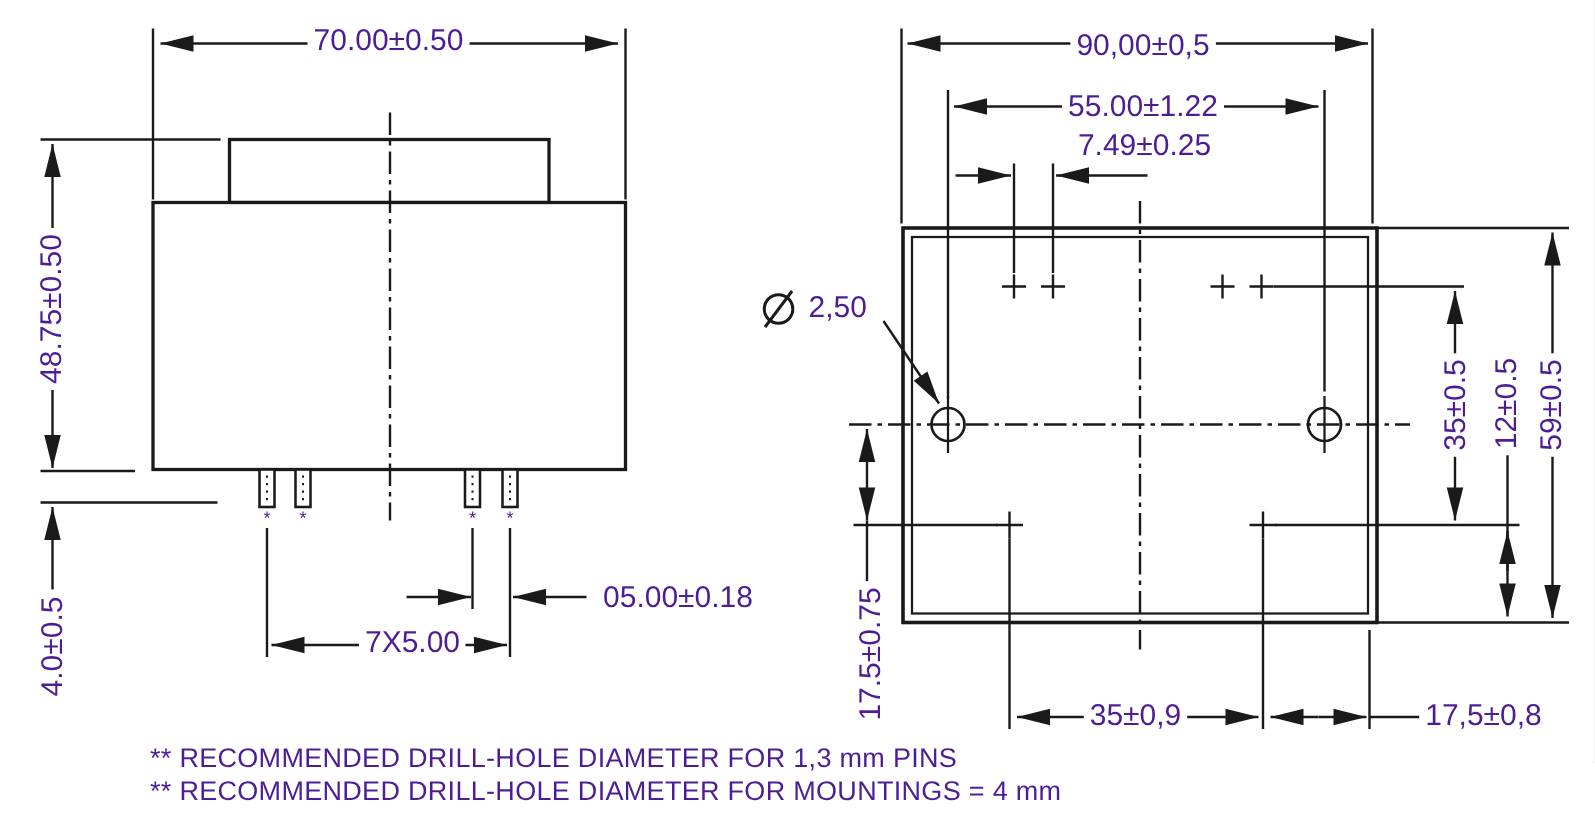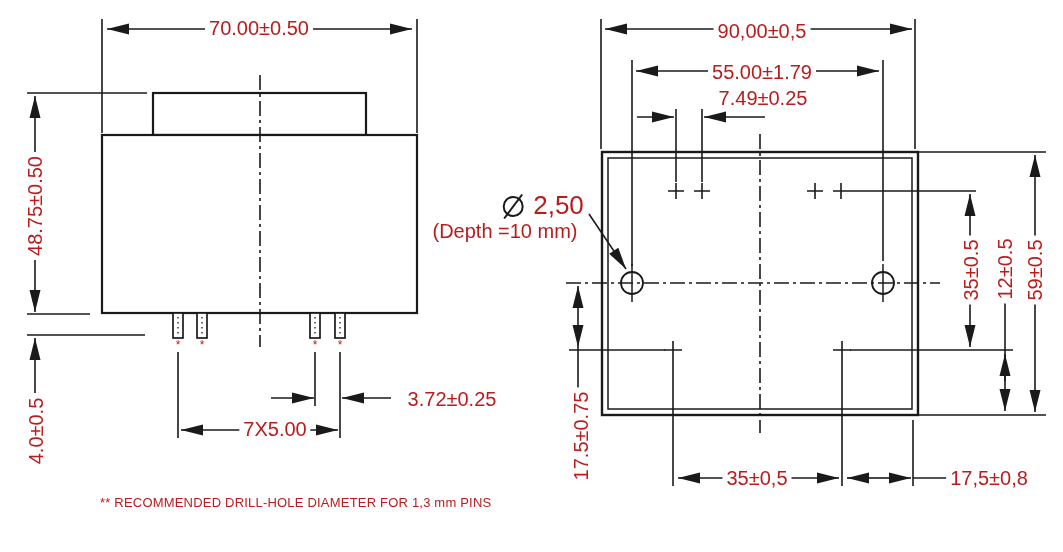--- a/index.html
+++ b/index.html
@@ -1,35 +1,35 @@
 <!DOCTYPE html>
 <html><head>
 <meta charset="utf-8">
 <style>
   html,body{margin:0;padding:0;background:#e9e9e9;}
   #stage{
     position:relative;width:1063px;height:552px;background:#ffffff;
-    font-family:"Liberation Sans","DejaVu Sans",sans-serif;color:#b91c1c;
+    font-family:"Liberation Sans","DejaVu Sans",sans-serif;color:#4c1d95;
     overflow:hidden;margin:0 auto;
   }
   #drawing{position:absolute;left:0;top:0;}
   .hlabel{
     position:absolute;transform:translate(-50%,-50%);
     white-space:nowrap;font-size:20px;background:#fff;padding:0 4px;line-height:1.05;
   }
   .vlabel{
     position:absolute;transform:translate(-50%,-50%) rotate(-90deg);
     white-space:nowrap;font-size:20px;background:#fff;padding:0 4px;line-height:1.05;
   }
   .dia{
     position:absolute;transform:translate(-50%,-50%);
-    display:flex;align-items:center;gap:5px;font-size:26px;background:#fff;padding:0 2px;
+    display:flex;align-items:center;gap:5px;font-size:20px;background:#fff;padding:0 2px;
   }
   .note{
-    position:absolute;font-size:13px;white-space:nowrap;letter-spacing:.2px;
+    position:absolute;font-size:18px;white-space:nowrap;letter-spacing:.2px;
   }
   .pin-star{
     position:absolute;transform:translate(-50%,0);font-size:12px;line-height:10px;
   }
 </style>
 </head>
 <body>
 
 <div id="stage">
 
@@ -142,42 +142,42 @@
       <line x1="879" y1="478" x2="847" y2="478" marker-end="url(#arw)"></line>
       <line x1="879" y1="478" x2="911" y2="478" marker-end="url(#arw)"></line>
       <line x1="589" y1="214" x2="626" y2="269" marker-end="url(#arw)"></line>
     </g>
   </svg>
 
   <div class="hlabel" style="left:259px;top:28px">70.00±0.50</div>
   <div class="vlabel" style="left:35px;top:206px">48.75±0.50</div>
   <div class="vlabel" style="left:36px;top:431px">4.0±0.5</div>
   <div class="hlabel" style="left:275px;top:429px">7X5.00</div>
-  <div class="hlabel" style="left:452px;top:399px">3.72±0.25</div>
+  <div class="hlabel" style="left:452px;top:399px">05.00±0.18</div>
 
   <span class="pin-star" style="left:178px;top:340px">*</span>
   <span class="pin-star" style="left:202px;top:340px">*</span>
   <span class="pin-star" style="left:315px;top:340px">*</span>
   <span class="pin-star" style="left:340px;top:340px">*</span>
 
   <div class="hlabel" style="left:762px;top:31px">90,00±0,5</div>
-  <div class="hlabel" style="left:762px;top:72px">55.00±1.79</div>
+  <div class="hlabel" style="left:762px;top:72px">55.00±1.22</div>
   <div class="hlabel" style="left:763px;top:98px">7.49±0.25</div>
 
   <div class="dia" style="left:541px;top:205px">
     <svg width="30" height="30" viewBox="0 0 30 30">
       <circle cx="15" cy="16" r="9.5" fill="none" stroke="#1a1a1a" stroke-width="2"></circle>
       <line x1="6" y1="28" x2="24" y2="4" stroke="#1a1a1a" stroke-width="2"></line>
     </svg>
     <span>2,50</span>
   </div>
-  <div class="hlabel" style="left:505px;top:231px">(Depth =10 mm)</div>
 
   <div class="vlabel" style="left:971px;top:270px">35±0.5</div>
   <div class="vlabel" style="left:1005px;top:269px">12±0.5</div>
   <div class="vlabel" style="left:1035px;top:270px">59±0.5</div>
   <div class="vlabel" style="left:581px;top:436px">17.5±0.75</div>
-  <div class="hlabel" style="left:757px;top:478px">35±0,5</div>
+  <div class="hlabel" style="left:757px;top:478px">35±0,9</div>
   <div class="hlabel" style="left:989px;top:478px">17,5±0,8</div>
 
   <div class="note" style="left:100px;top:495px">** RECOMMENDED DRILL-HOLE DIAMETER FOR 1,3 mm PINS</div>
+  <div class="note" style="left:100px;top:517px">** RECOMMENDED DRILL-HOLE DIAMETER FOR MOUNTINGS = 4 mm</div>
 
 </div>
 
 </body></html>

